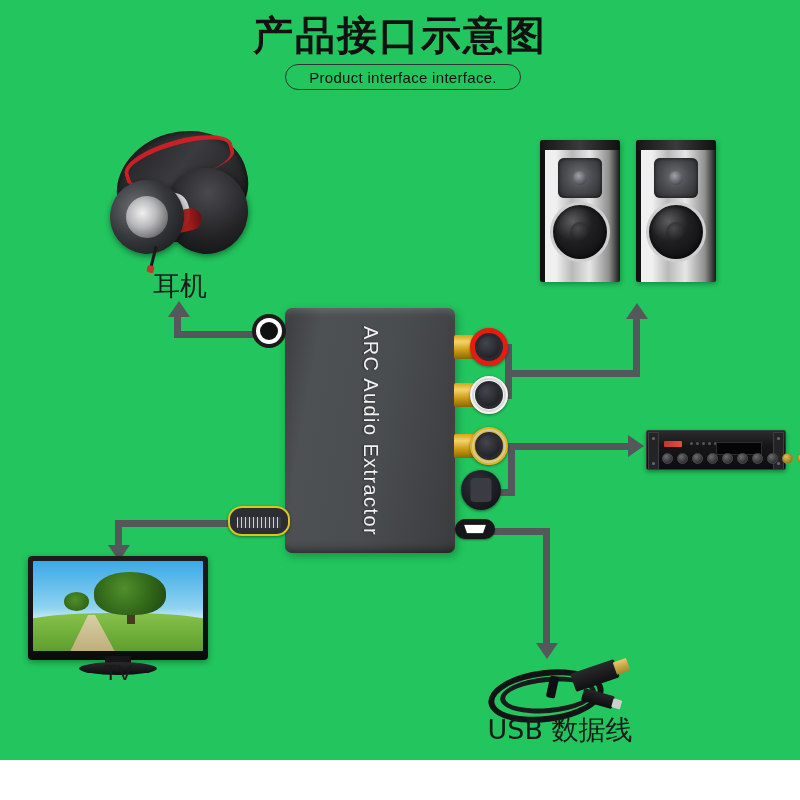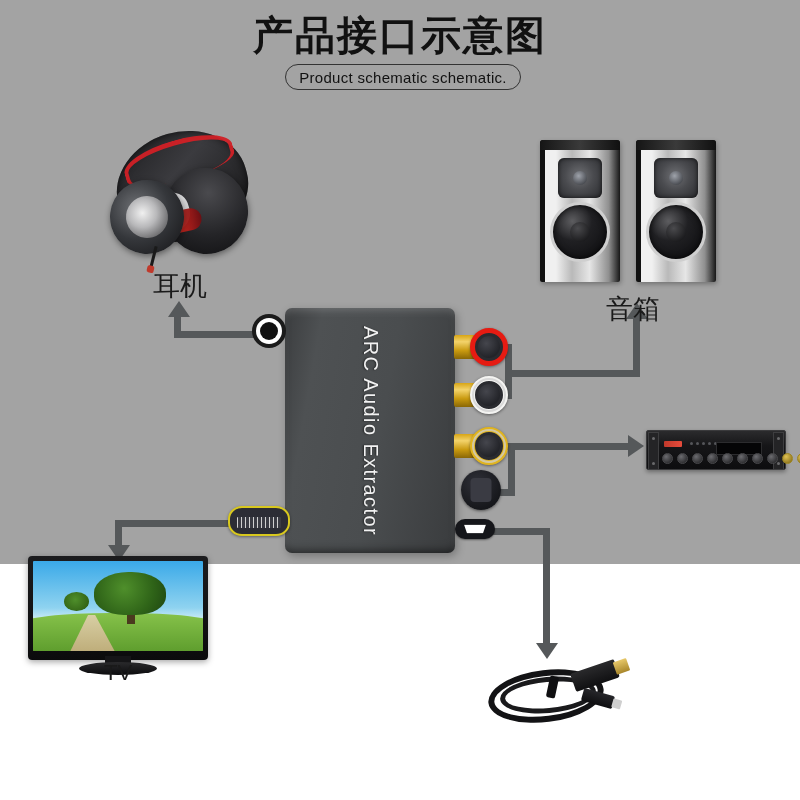--- a/index.html
+++ b/index.html
@@ -2,21 +2,21 @@
 <html><head>
 <meta charset="utf-8">
 <style>
   html, body {
     margin: 0; padding: 0;
     width: 800px; height: 800px;
     background: #ffffff;
     font-family: "Liberation Sans", "DejaVu Sans", sans-serif;
     overflow: hidden;
   }
-  #stage { position: relative; width: 800px; height: 564px; background:#a3a3a3; }
+  #stage { position: relative; width: 800px; height: 760px; background:#22c55e; }
 
   
   .title {
     position: absolute; left: 0; top: 8px; width: 800px;
     text-align: center;
     font-size: 40px; font-weight: bold; color: #111;
     letter-spacing: 2px;
     font-family: "DejaVu Sans", "Liberation Sans", sans-serif;
   }
   .subtitle-pill {
@@ -347,21 +347,21 @@
     background:#cfcfcf; border-radius:1px;
   }
 </style>
 </head>
 <body>
 
 <div id="stage">
 
   <div class="title">产品接口示意图</div>
   <div class="subtitle-pill">
-    <span>Product schematic schematic.</span>
+    <span>Product interface interface.</span>
   </div>
 
   <div class="wire h" style="left:174px; top:331px; width:84px;"></div>
   <div class="wire v" style="left:174px; top:316px; height:22px;"></div>
   <div class="arrow up" style="left:168px; top:301px;"></div>
 
   <div class="wire h" style="left:487px; top:344px; width:25px;"></div>
   <div class="wire h" style="left:487px; top:392px; width:25px;"></div>
   <div class="wire v" style="left:505px; top:344px; height:55px;"></div>
   <div class="wire h" style="left:505px; top:370px; width:135px;"></div>
@@ -421,21 +421,20 @@
       <div class="top-cap"></div>
       <div class="tweeter"></div>
       <div class="woofer"></div>
     </div>
     <div class="spk r">
       <div class="top-cap"></div>
       <div class="tweeter"></div>
       <div class="woofer"></div>
     </div>
   </div>
-  <div class="label" style="left:563px; top:291px; width:140px;">音箱</div>
 
   <div class="amp">
     <div class="amp-body"></div>
     <div class="amp-ear l"></div>
     <div class="amp-ear r"></div>
     <div class="amp-logo"></div>
     <div class="amp-leds">
       <b></b>
         <b></b>
         <b></b>
@@ -474,14 +473,15 @@
   </div>
   <div class="label lat" style="left:28px; top:660px; width:180px;">TV</div>
 
   <div class="usbcable">
     <div class="usb-loop"></div>
     <div class="usb-loop2"></div>
     <div class="usb-a"></div>
     <div class="usb-micro"></div>
     <div class="usb-tie"></div>
   </div>
+  <div class="label" style="left:460px; top:712px; width:200px;">USB 数据线</div>
 
 </div>
 
 </body></html>

